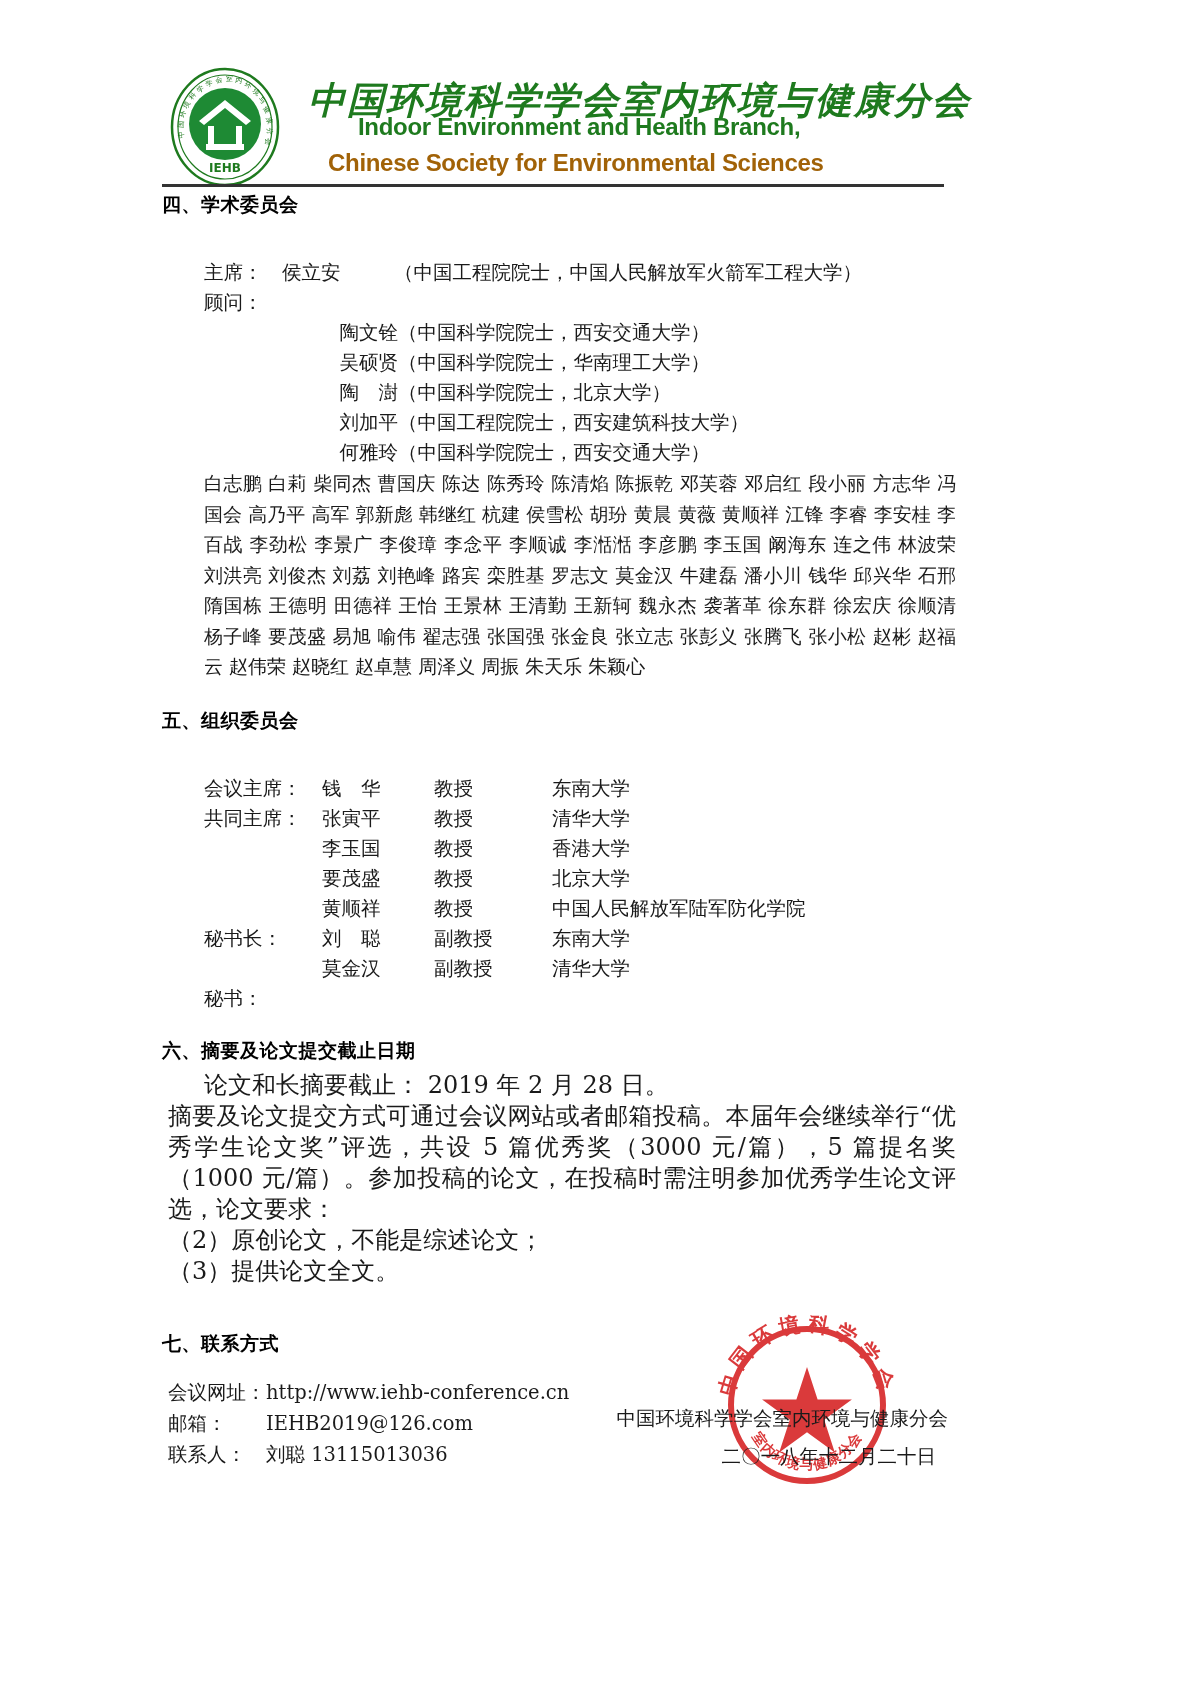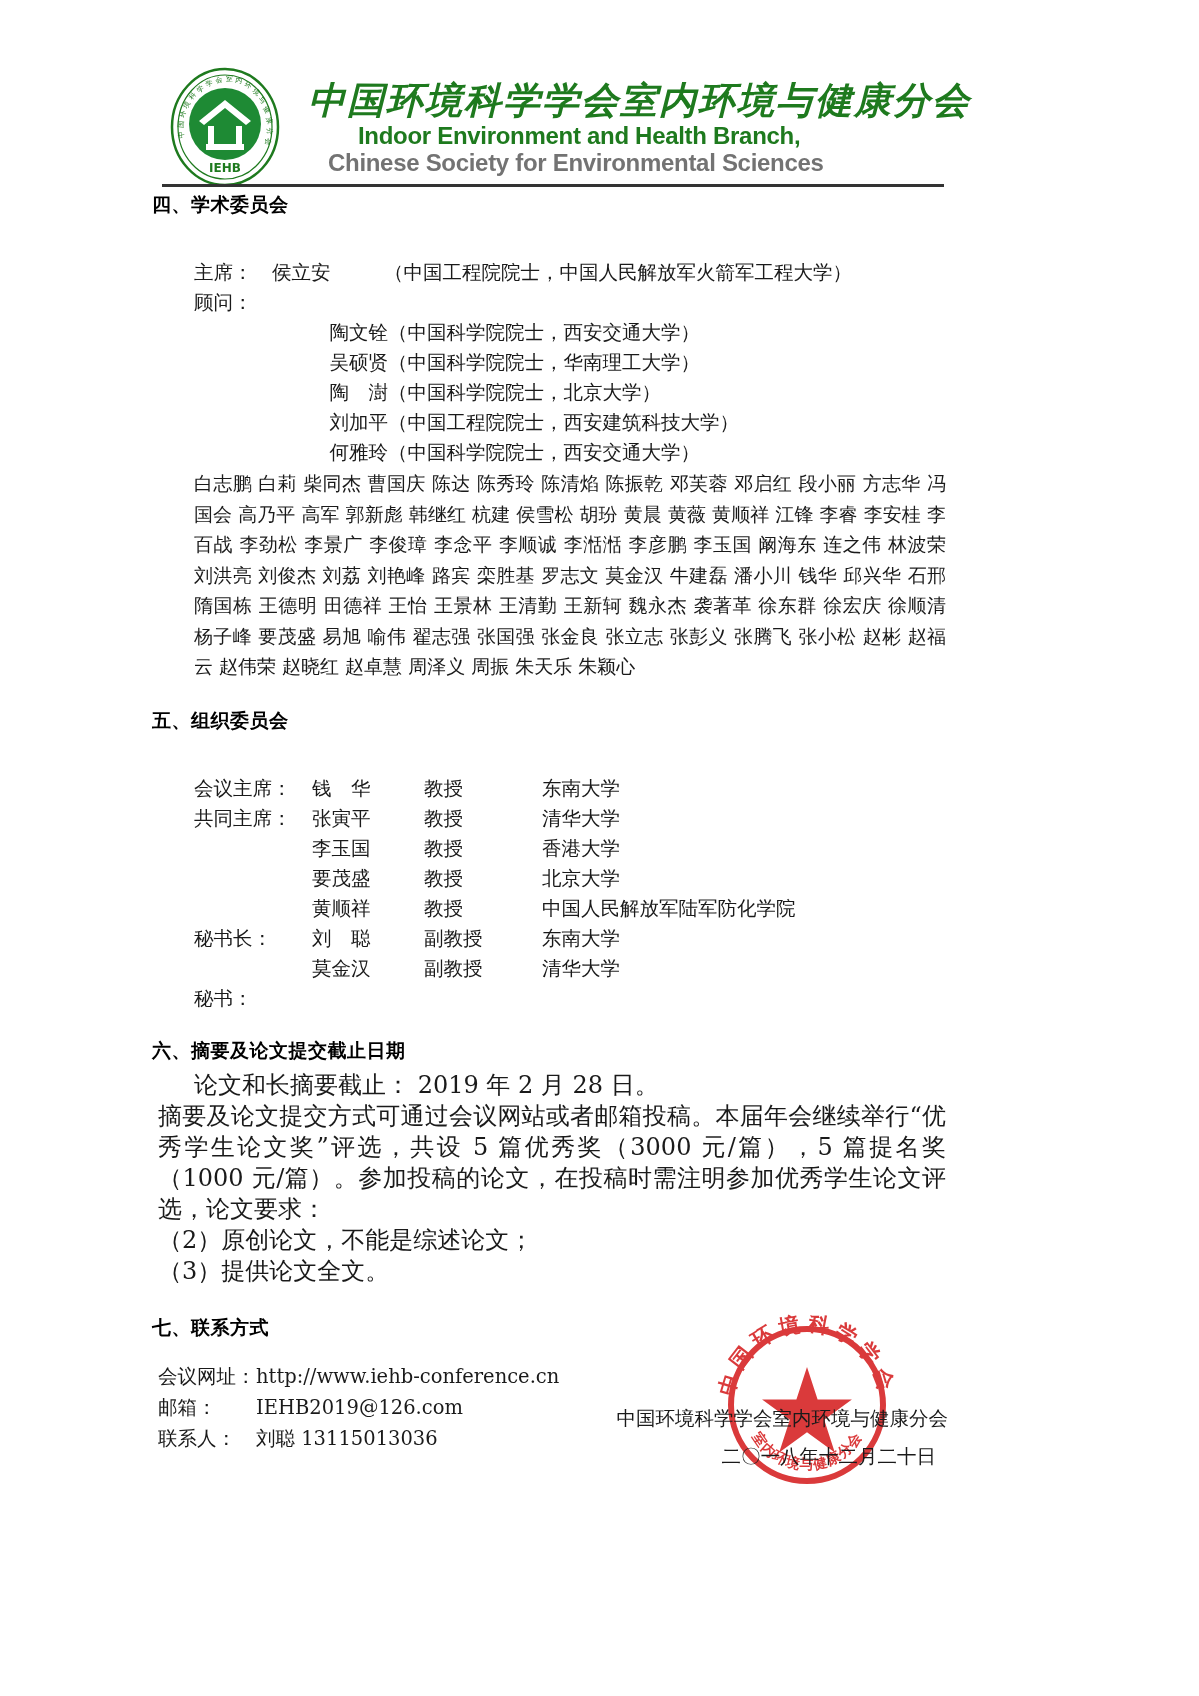--- a/index.html
+++ b/index.html
@@ -45,67 +45,67 @@
     font-size: 37px;
     font-weight: bold;
     font-style: italic;
     letter-spacing: 2px;
     color: #1e7a1e;
     white-space: nowrap;
   }
   .org-title-en1 {
     position: absolute;
     left: 358px;
-    top: 122px;
+    top: 113px;
     font-family: "Liberation Sans", sans-serif;
     font-size: 24px;
     font-weight: bold;
     letter-spacing: -0.3px;
     color: #1e7a1e;
     white-space: nowrap;
     text-align: center;
   }
   .org-title-en2 {
     position: absolute;
     left: 328px;
     top: 149px;
     font-family: "Liberation Sans", sans-serif;
     font-size: 24px;
     font-weight: bold;
     letter-spacing: -0.3px;
-    color: #737373;
+    color: #a16207;
     white-space: nowrap;
   }
   .header-rule {
     position: absolute;
     left: 162px;
     top: 184px;
     width: 782px;
     height: 3px;
     background: #333333;
   }
 
   
   .content {
     position: absolute;
-    left: 152px;
+    left: 162px;
     top: 192px;
     width: 790px;
   }
   .sec-head {
     font-family: "DejaVu Sans", "Liberation Sans", sans-serif;
     font-size: 19px;
     font-weight: bold;
     color: #000;
     margin: 0 0 6px 0;
     letter-spacing: 0.5px;
   }
   .sec-head.s5 { margin-top: 26px; }
   .sec-head.s6 { margin-top: 24px; }
-  .sec-head.s7 { margin-top: 28px; }
+  .sec-head.s7 { margin-top: 44px; }
 
   .indent-block { padding-left: 42px; margin-top: 40px; }
 
   .row {
     display: flex;
     font-size: 19.5px;
     line-height: 30px;
     white-space: nowrap;
   }
   .lbl { width: 78px; flex: none; }

